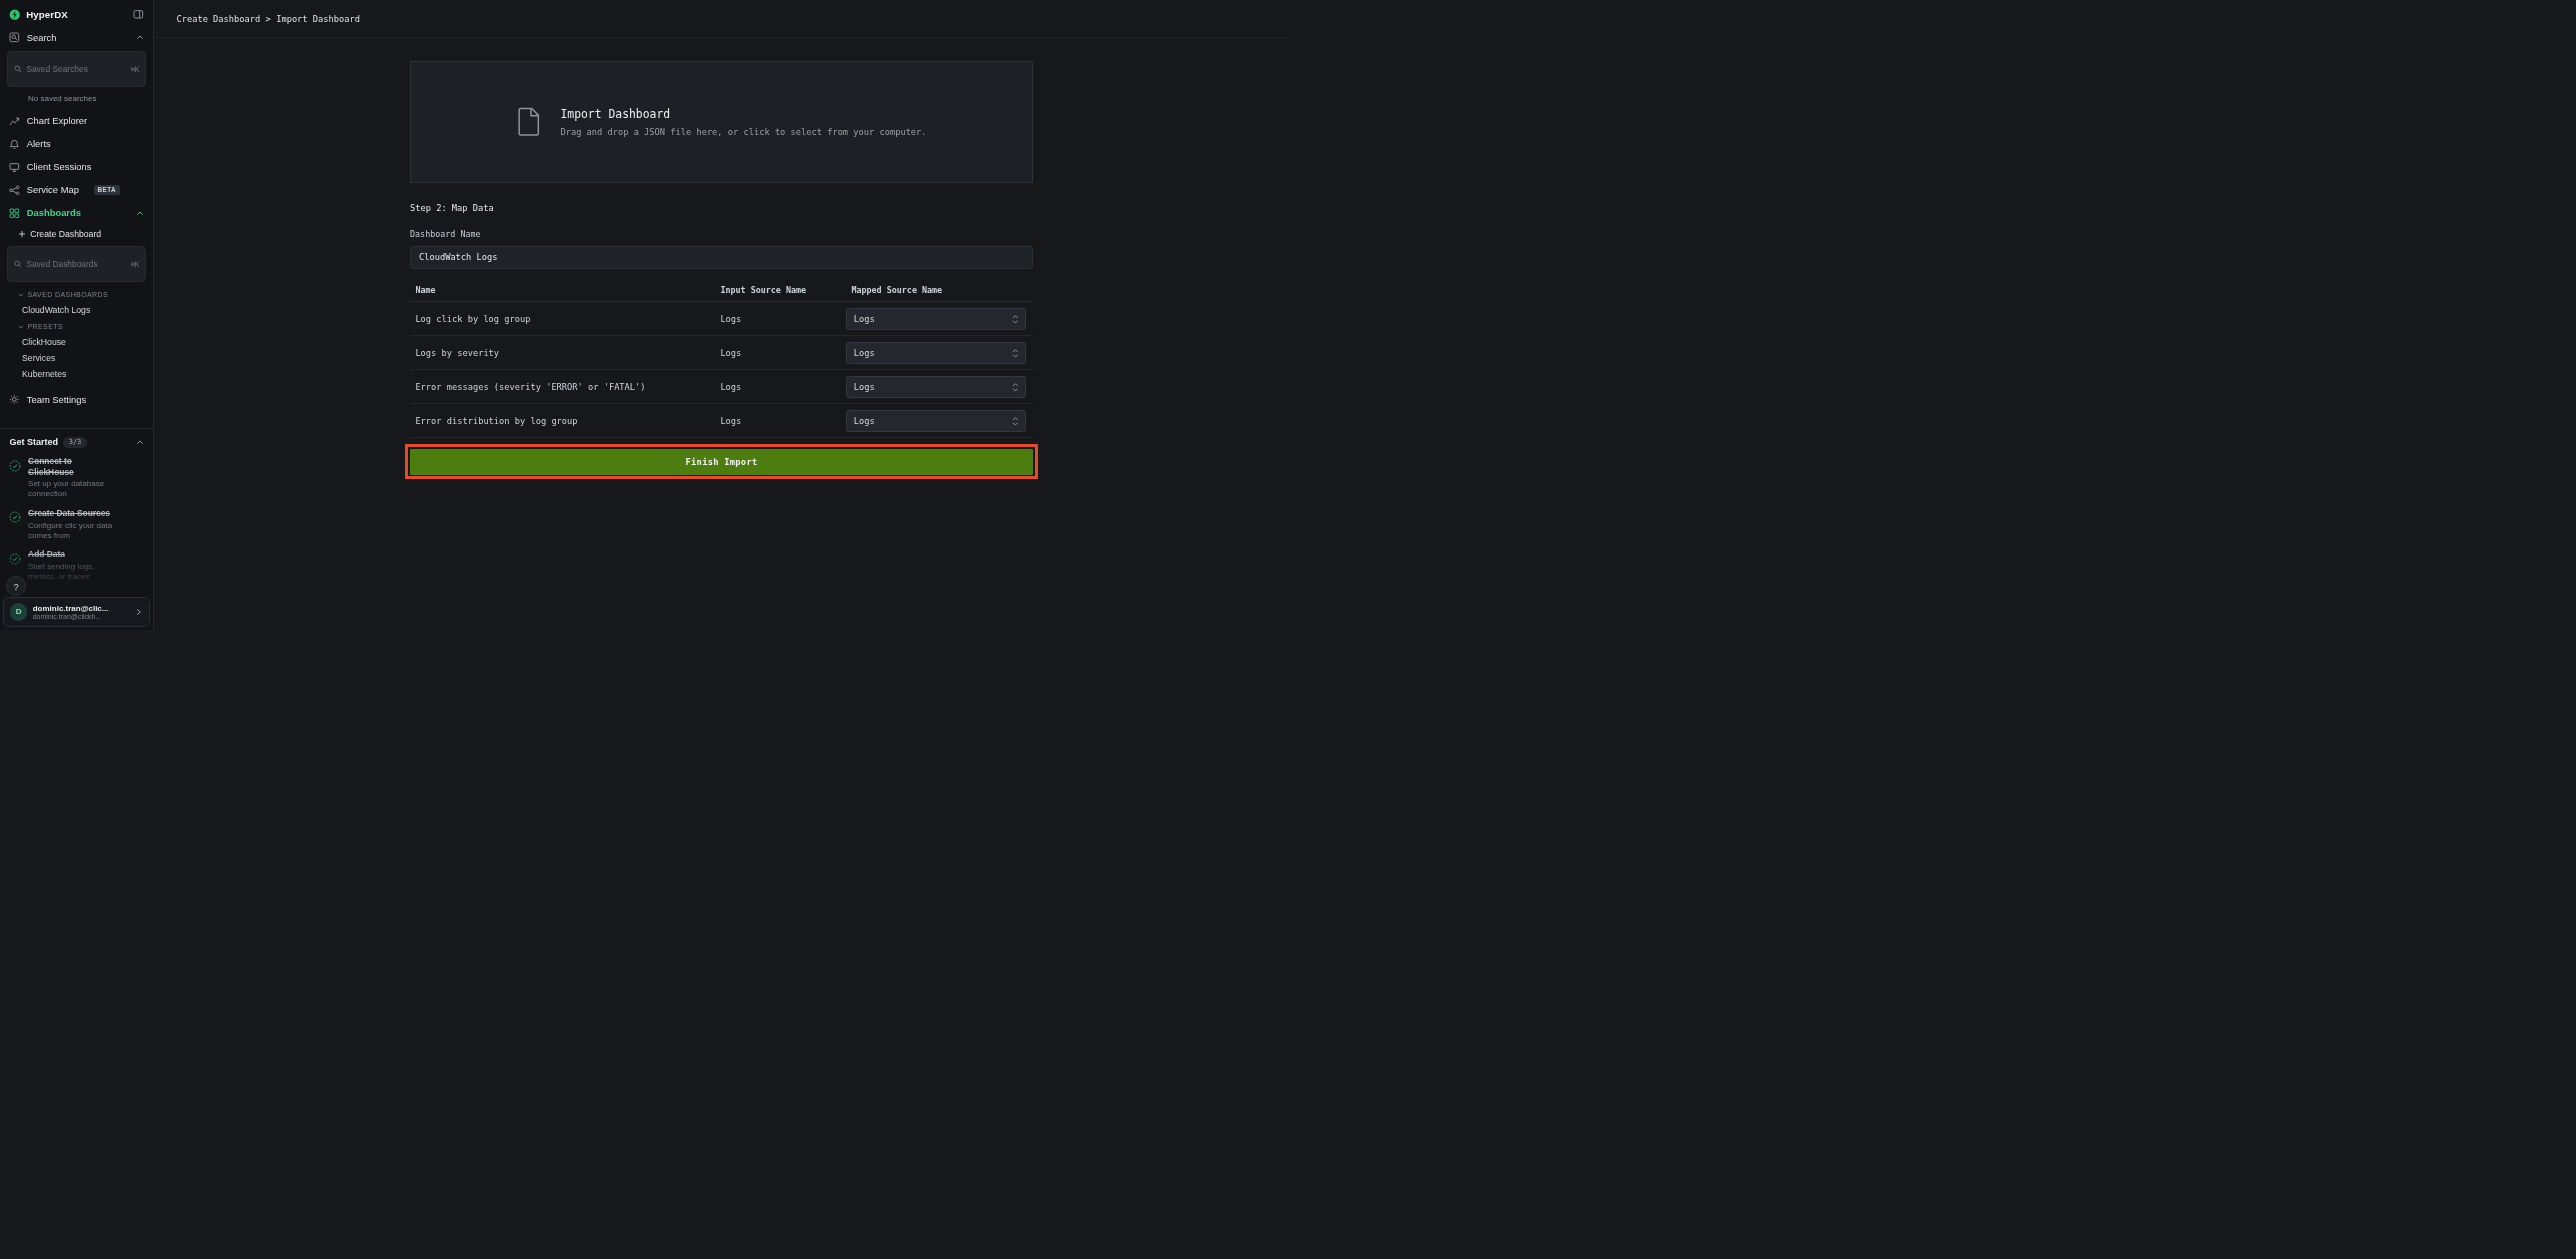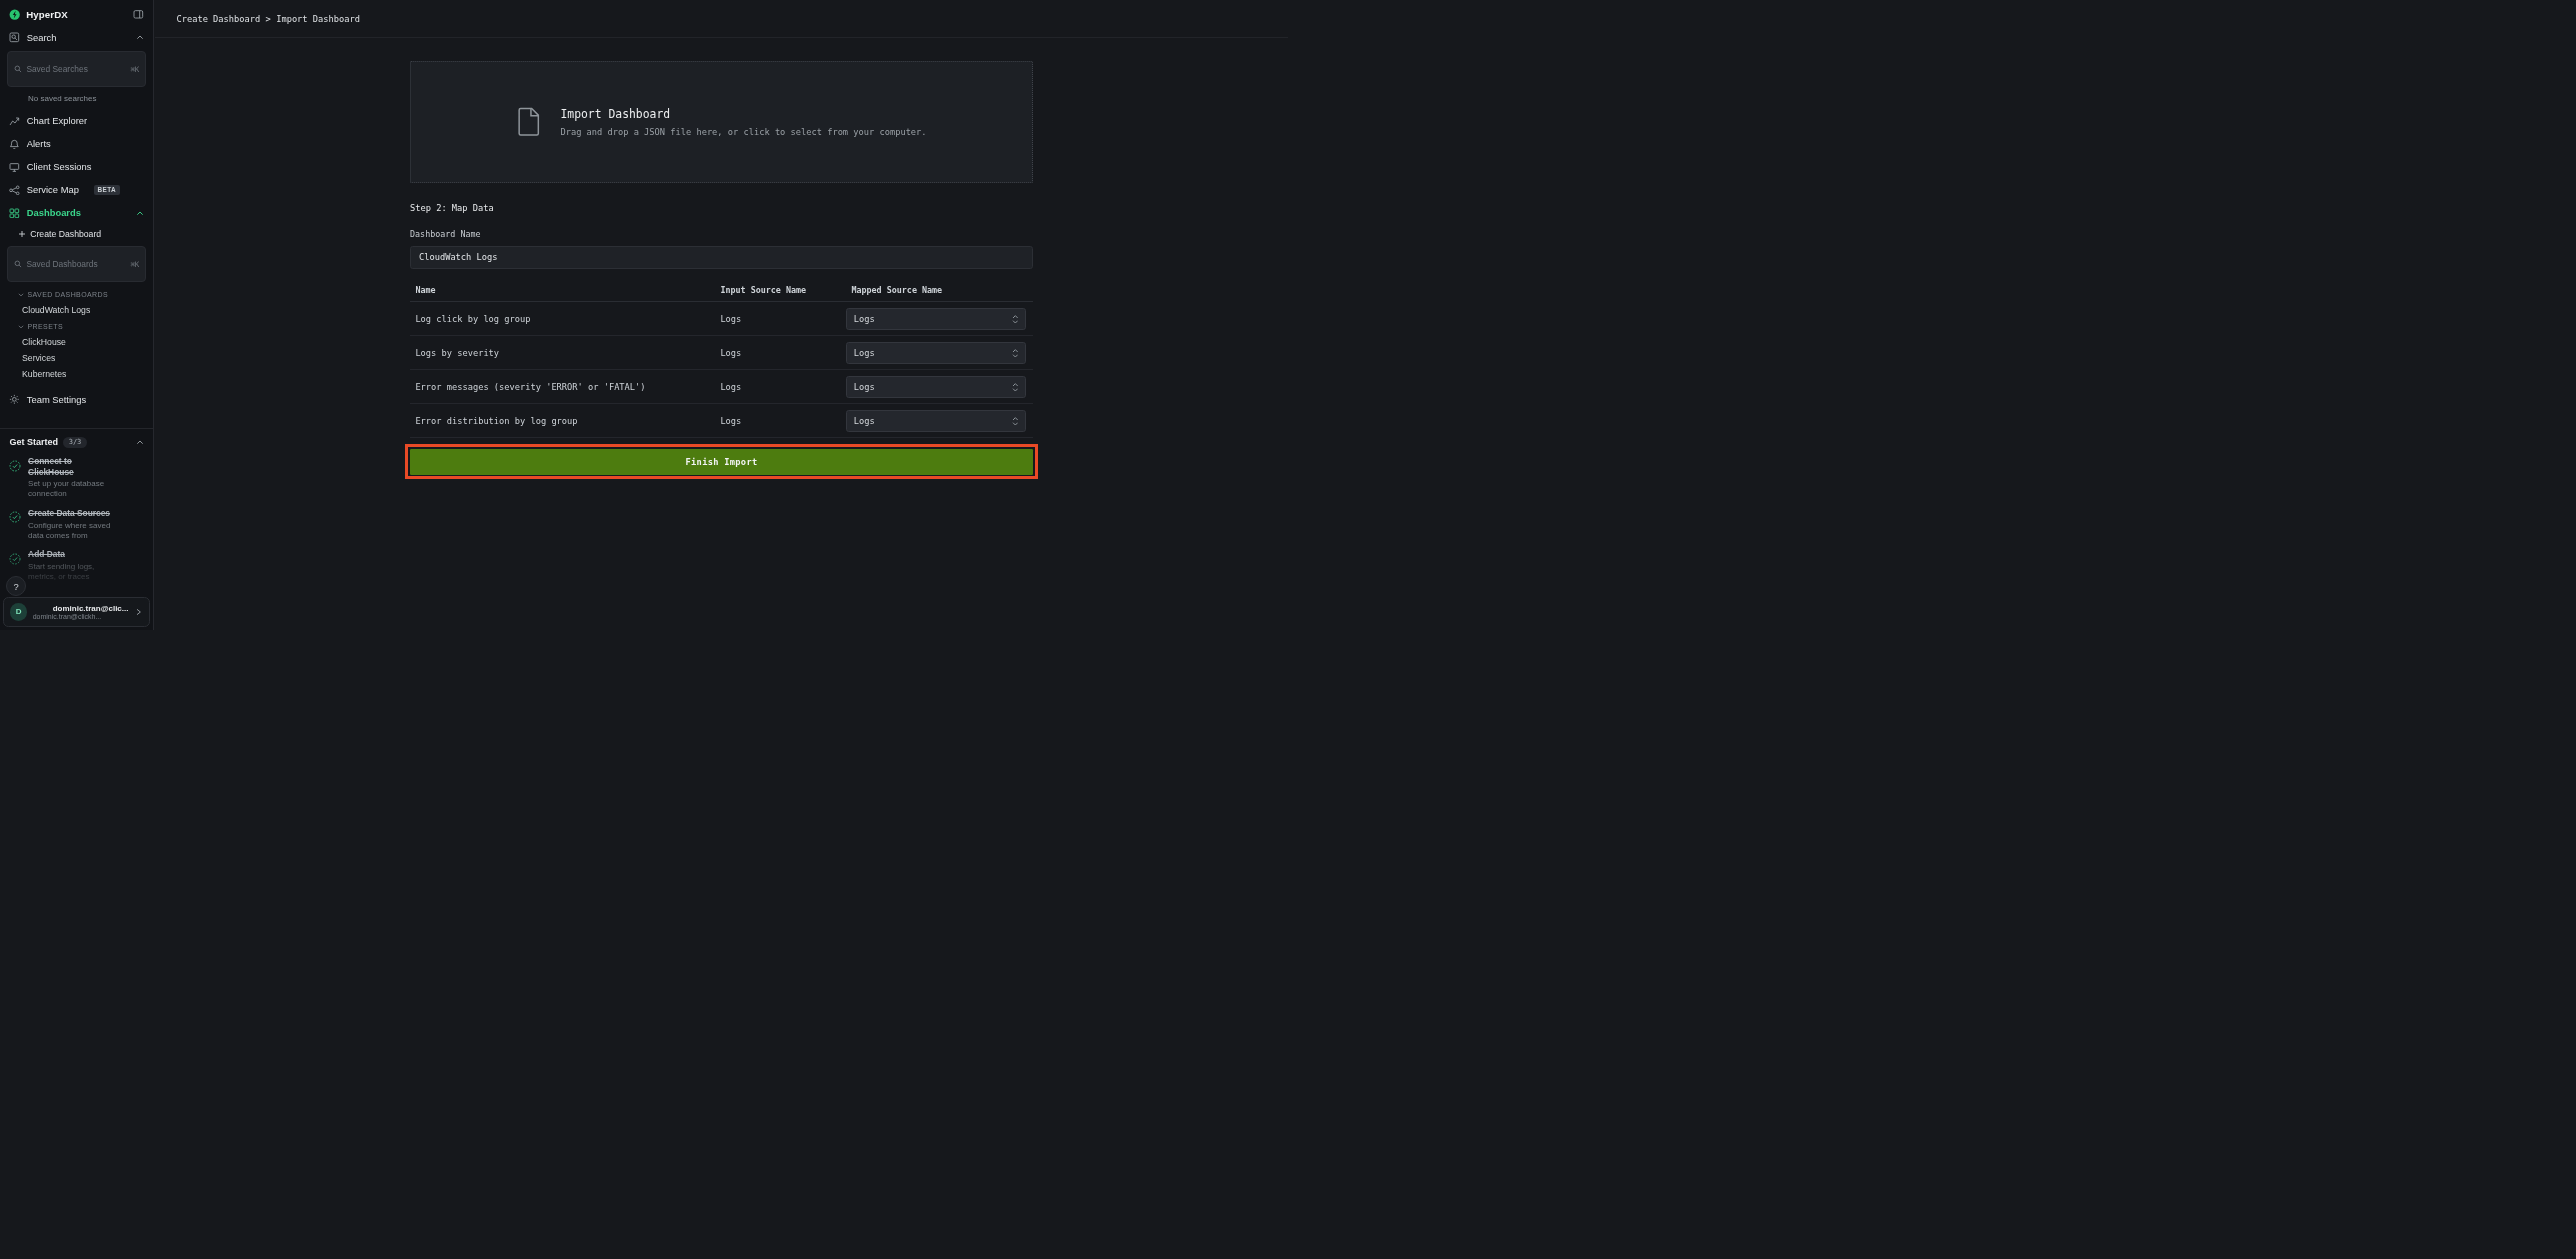--- a/index.html
+++ b/index.html
@@ -90,21 +90,21 @@
     flex:0 0 29.5px; margin:0 3.4px 3.4px 3.4px; border:0.7px solid #2a2d33; border-radius:5.4px;
     background:#15181c; display:flex; align-items:center; gap:5.4px; padding:0 6.7px 0 5.4px;
     cursor:pointer; z-index:5;
   }
   .avatar {
     width:17.5px; height:17.5px; border-radius:50%; background:#1d4038; color:#7ee2b8;
     display:flex; align-items:center; justify-content:center; font-size:8px; font-weight:bold;
     flex:0 0 17.5px;
   }
   .user-meta { flex:1; overflow:hidden; }
-  .user-name { font-size:8px; font-weight:bold; color:#e8eaec; white-space:nowrap;margin-left:20px; }
+  .user-name { font-size:8px; font-weight:bold; color:#e8eaec; white-space:nowrap; }
   .user-email { font-size:7px; color:#7d838a; white-space:nowrap; }
   .user-chev { color:#9aa0a6; display:flex; }
 
   
   .topbar {
     position:absolute; left:155px; top:0; right:0; height:38px; background:#16181c;
     border-bottom:0.7px solid #222429; display:flex; align-items:center; padding-left:21.5px;
     font-family:"DejaVu Sans Mono",monospace; font-size:8.7px; color:#dde0e3;
   }
   .crumb { cursor:pointer; }
@@ -358,21 +358,21 @@
 
     <div class="gs-item">
       <span class="gs-check">
         <svg width="12" height="12" viewBox="0 0 18 18" fill="none" stroke="currentColor" stroke-width="1.3">
             <circle cx="9" cy="9" r="7.5" stroke-dasharray="2.4 2"></circle>
             <polyline points="5.8,9.2 8,11.4 12.2,6.8"></polyline>
           </svg>
       </span>
       <span class="gs-text">
         <span class="gs-item-title" style="display:block;">Create Data Sources</span>
-        <span class="gs-item-desc" style="display:block;">Configure where saved data comes from</span>
+        <span class="gs-item-desc" style="display:block;">Configure clic your data comes from</span>
       </span>
     </div>
 
     <div class="gs-item">
       <span class="gs-check">
         <svg width="12" height="12" viewBox="0 0 18 18" fill="none" stroke="currentColor" stroke-width="1.3">
             <circle cx="9" cy="9" r="7.5" stroke-dasharray="2.4 2"></circle>
             <polyline points="5.8,9.2 8,11.4 12.2,6.8"></polyline>
           </svg>
       </span>

